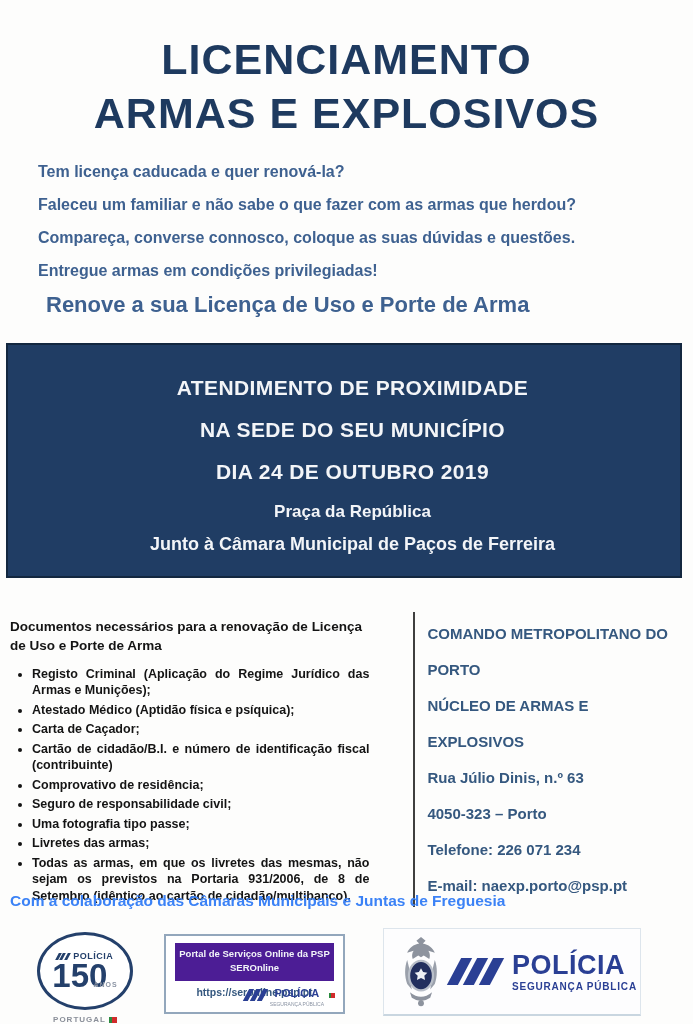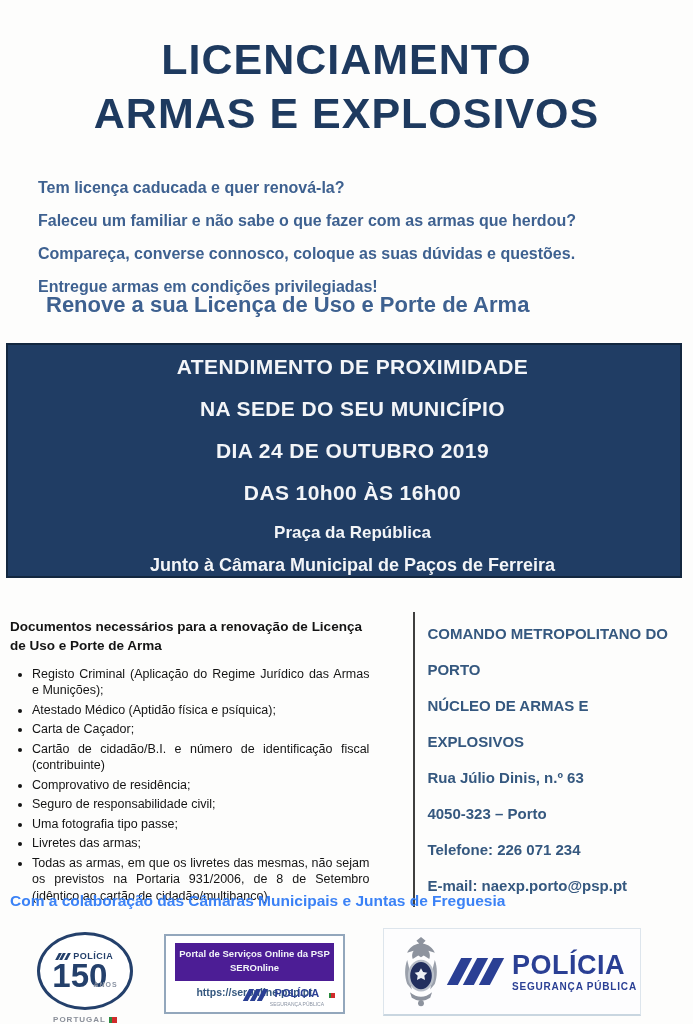--- a/index.html
+++ b/index.html
@@ -4,41 +4,41 @@
 <style>
   html,body{margin:0;padding:0;}
   body{
     width:693px;height:1024px;background:#fdfdfc;position:relative;overflow:hidden;
     font-family:"Liberation Sans", sans-serif;color:#141414;
   }
   .title{
     position:absolute;top:32px;left:0;width:100%;margin:0;text-align:center;
     color:#1e3a5f;font-size:43px;font-weight:bold;line-height:1.26;letter-spacing:1px;
   }
-  .intro{position:absolute;top:162px;left:38px;width:640px;margin-top:16px;}
+  .intro{position:absolute;top:162px;left:38px;width:640px;}
   .intro p{margin:0 0 13px 0;color:#3e6190;font-size:16px;font-weight:bold;line-height:20px;}
   .renove{
     position:absolute;top:292px;left:46px;margin:0;
     color:#3e6190;font-size:22px;font-weight:bold;
   }
   .banner{
     position:absolute;top:343px;left:6px;width:676px;height:235px;box-sizing:border-box;
     background:#203d64;border:2px solid #13273f;
     display:flex;flex-direction:column;align-items:center;justify-content:center;
     color:#f3f5f8;text-align:center;padding-left:17px;
   }
   .banner .big{font-size:21px;font-weight:bold;margin:9px 0;letter-spacing:0.4px;}
   .banner .small1{font-size:17px;font-weight:bold;margin:9px 0 5px;}
   .banner .small2{font-size:18px;font-weight:bold;margin:7px 0 0;}
   .columns{position:absolute;top:612px;left:10px;width:678px;display:flex;gap:32px;}
   .col-left{width:383px;box-sizing:border-box;padding-right:12px;}
   .doc-heading{margin:6px 0 4px;font-size:13.5px;font-weight:bold;color:#141414;line-height:1.4;}
   ul.doc-list{margin:10px 0 0;padding-left:22px;}
   ul.doc-list li{
-    margin:0 0 3px;font-size:12.5px;font-weight:normal;color:#141414;
+    margin:0 0 3px;font-size:12.5px;font-weight:bold;color:#141414;
     text-align:justify;line-height:1.32;
   }
   .col-right{
     width:283px;box-sizing:border-box;border-left:2px solid #3f3f3f;
     padding:4px 0 0 12px;min-height:276px;
   }
   .col-right p{margin:0;font-size:15px;font-weight:bold;color:#35587f;line-height:2.4;}
   .collab{position:absolute;top:892px;left:10px;margin:0;font-size:15.5px;font-weight:bold;color:#3b82f6;}
   .logos{position:absolute;top:928px;left:0;width:693px;height:92px;}
   
@@ -95,21 +95,20 @@
     <p>Compareça, converse connosco, coloque as suas dúvidas e questões.</p>
     <p>Entregue armas em condições privilegiadas!</p>
   </div>
 
   <p class="renove">Renove a sua Licença de Uso e Porte de Arma</p>
 
   <div class="banner">
     <div class="big">ATENDIMENTO DE PROXIMIDADE</div>
     <div class="big">NA SEDE DO SEU MUNICÍPIO</div>
     <div class="big">DIA 24 DE OUTUBRO 2019</div>
-    <div class="big">DAS 10h00 ÀS 16h00</div>
     <div class="small1">Praça da República</div>
     <div class="small2">Junto à Câmara Municipal de Paços de Ferreira</div>
   </div>
 
   <div class="columns">
     <div class="col-left">
       <p class="doc-heading">Documentos necessários para a renovação de Licença de Uso e Porte de Arma</p>
       <ul class="doc-list">
         <li>Registo Criminal (Aplicação do Regime Jurídico das Armas e Munições);</li>
         <li>Atestado Médico (Aptidão física e psíquica);</li>

